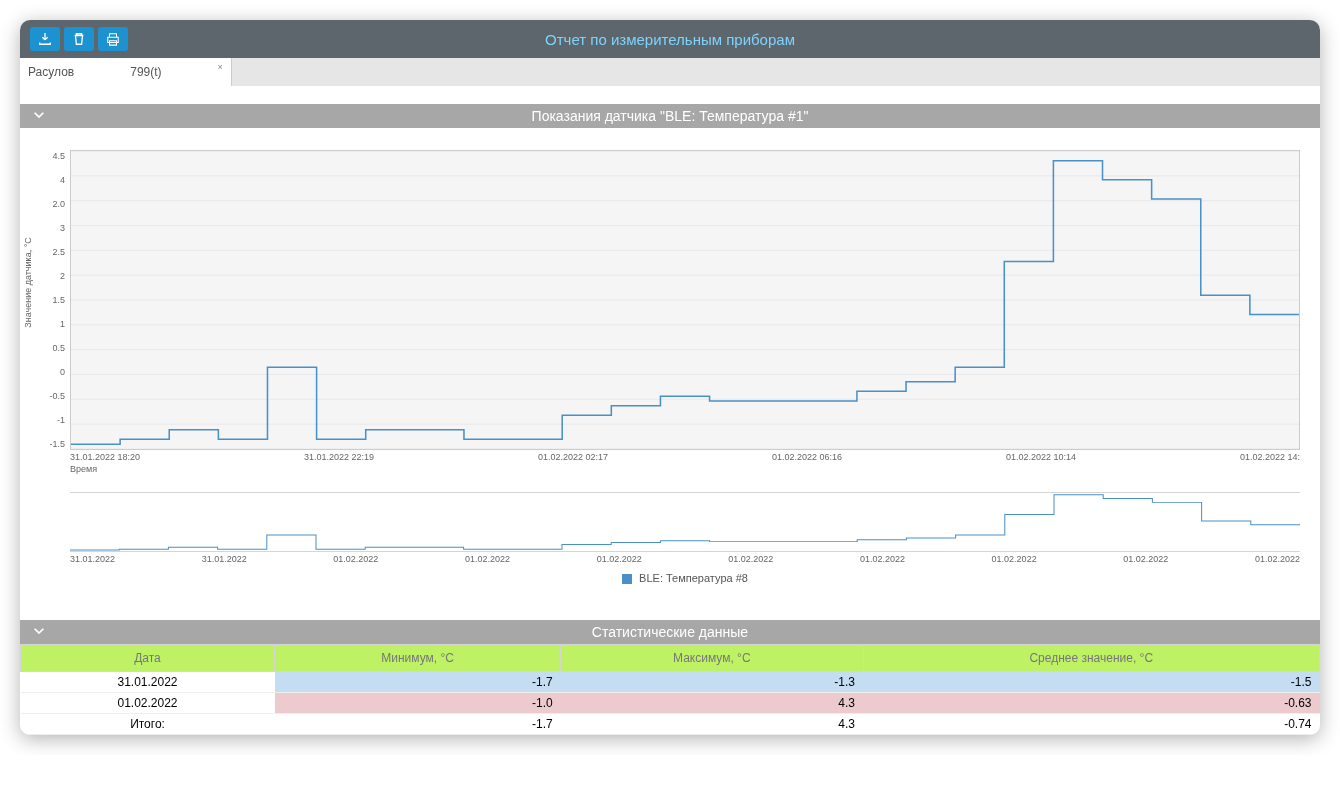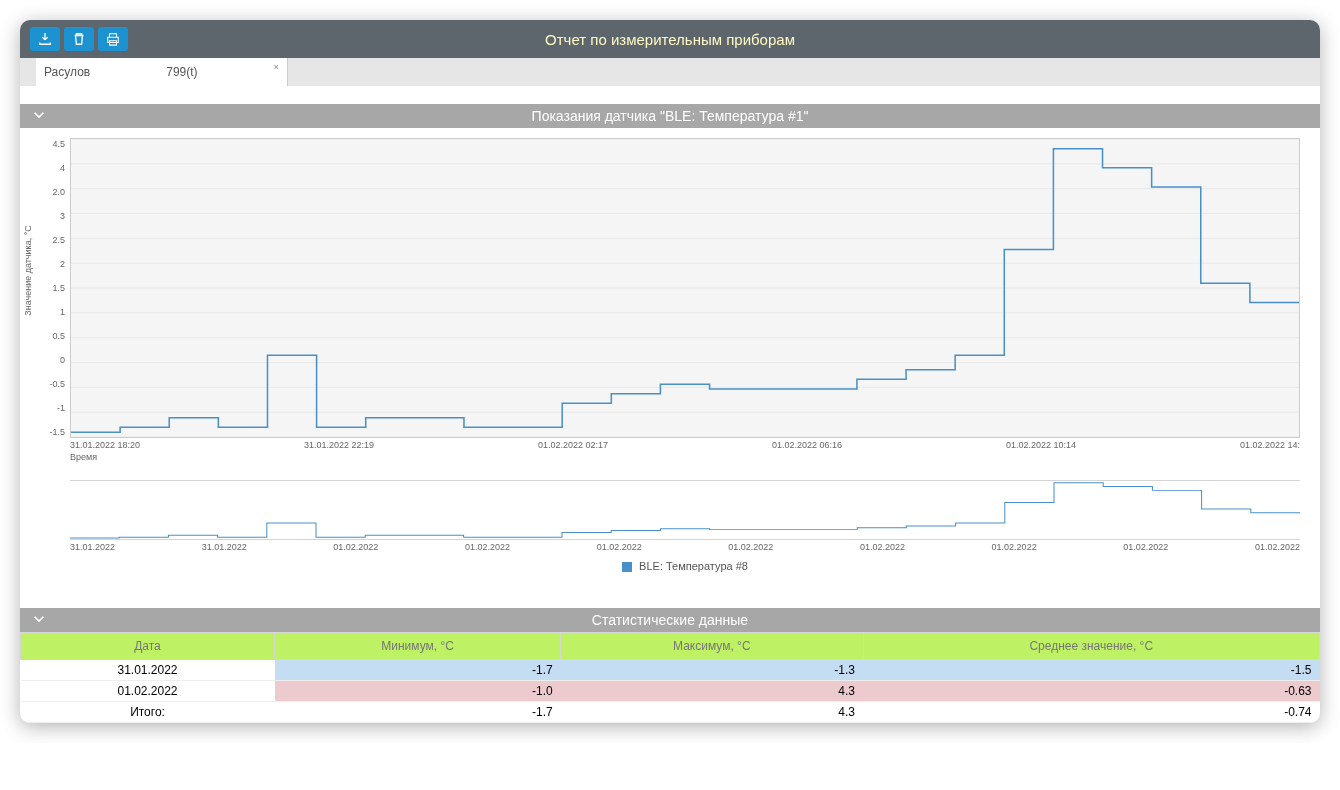--- a/index.html
+++ b/index.html
@@ -38,40 +38,39 @@
   align-items: center;
   justify-content: center;
   cursor: pointer;
 }
 .tb-btn svg { fill: #fff; width: 14px; height: 14px; }
 .app-title {
   position: absolute;
   left: 0;
   right: 0;
   text-align: center;
-  color: #fef9c3;
+  color: #7dd3fc;
   font-size: 15px;
   pointer-events: none;
 }
 .tabstrip {
   background: #e6e6e6;
   display: flex;
   height: 28px;
 }
 .tab {
   background: #fff;
   border-right: 1px solid #ccc;
   display: flex;
   align-items: center;
   padding: 0 8px;
-  gap: 76px;
+  gap: 56px;
   font-size: 12px;
   color: #555;
   position: relative;
-  margin-left: 16px;
 }
 .tab-close {
   font-size: 9px;
   color: #888;
   cursor: pointer;
   position: relative;
   top: -5px;
 }
 .section-title {
   background: #a7a7a7;
@@ -84,20 +83,21 @@
 .section-title .chevron {
   position: absolute;
   left: 12px;
   top: 50%;
   transform: translateY(-50%);
   cursor: pointer;
 }
 .chart-area {
   padding: 10px 20px 4px 50px;
   position: relative;
+  margin-top: 12px;
 }
 .ylabel {
   position: absolute;
   left: 8px;
   top: 50%;
   transform: rotate(-90deg) translateX(50%);
   transform-origin: left center;
   font-size: 9px;
   color: #666;
   white-space: nowrap;

